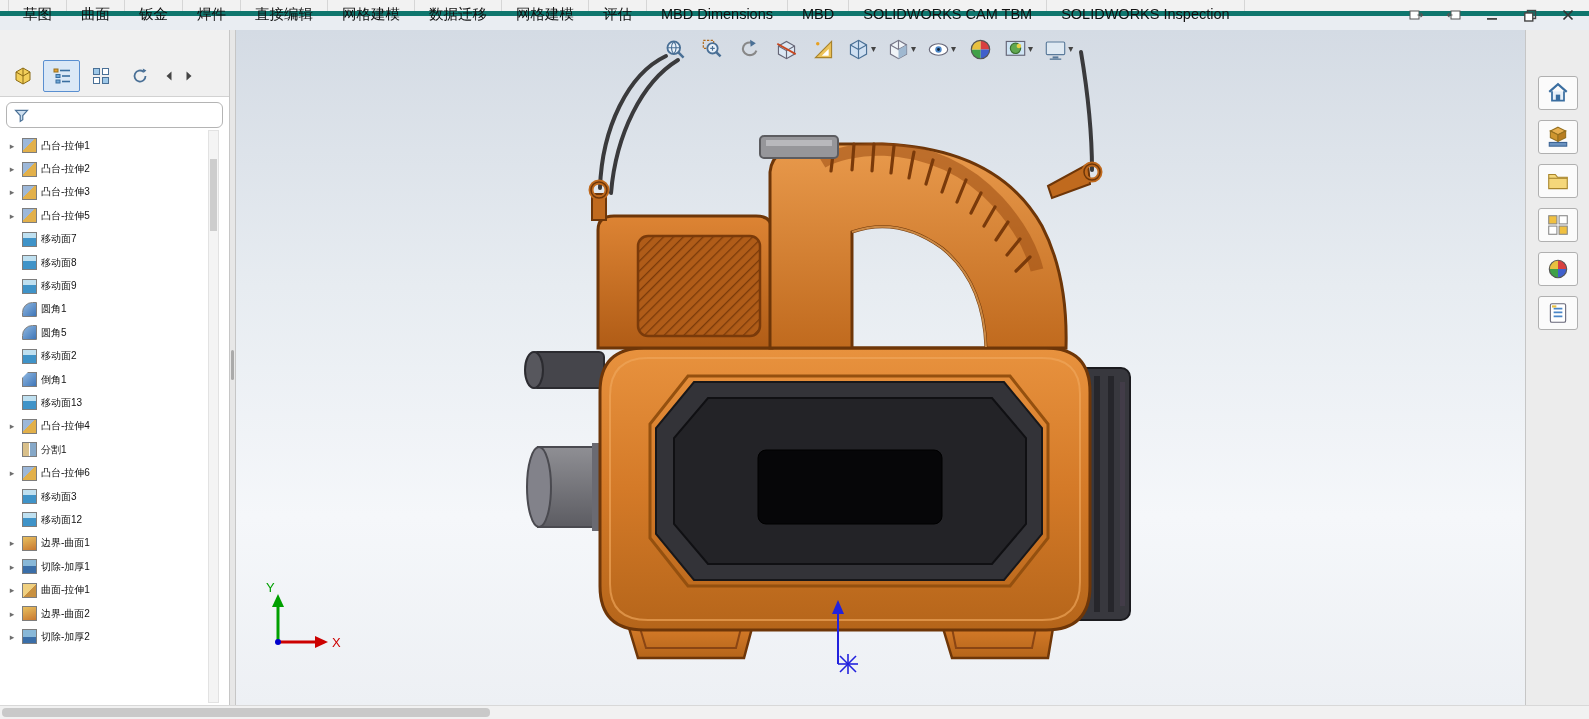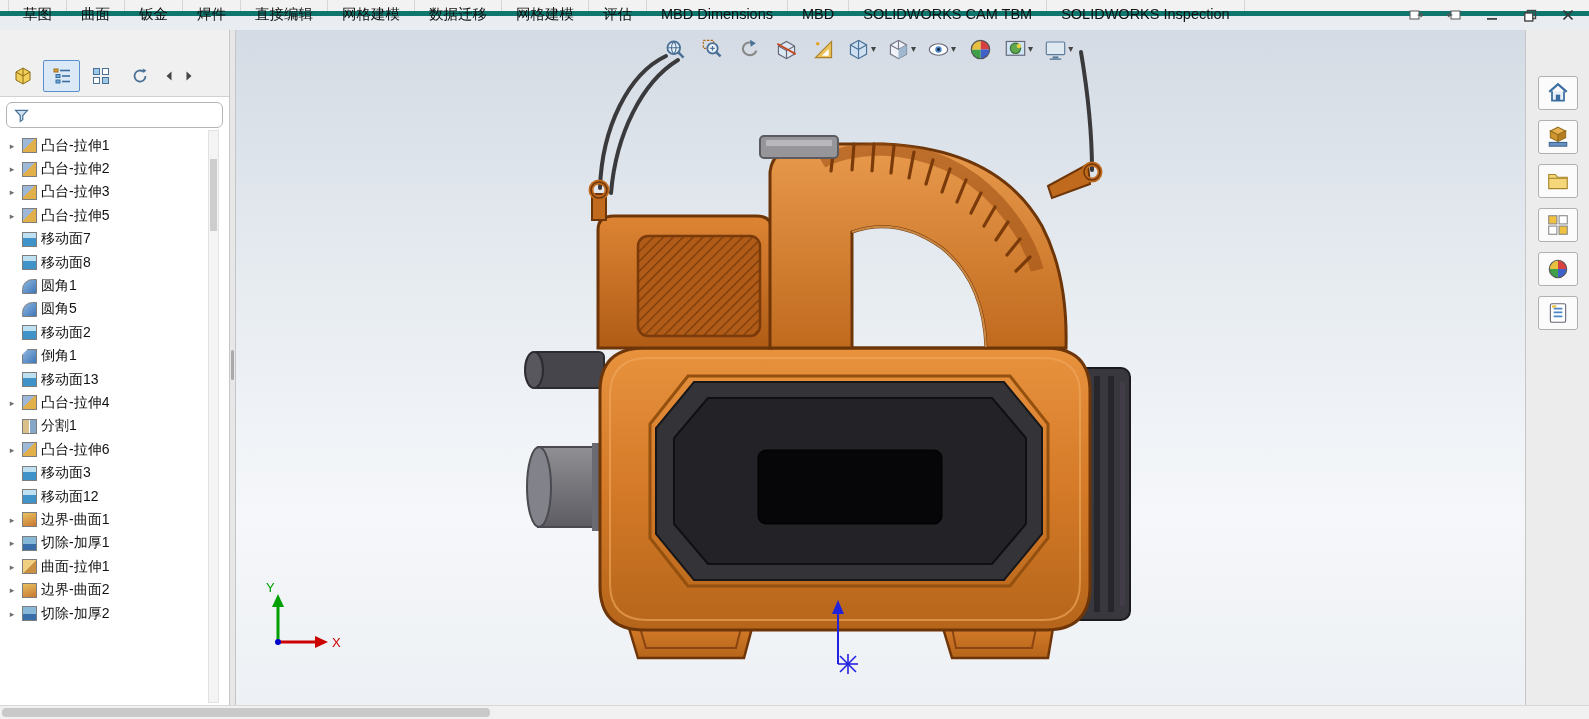--- a/index.html
+++ b/index.html
@@ -38,21 +38,21 @@
   .arrow.hidden { visibility:hidden; }
   .ficon { width:15px; height:15px; flex:0 0 15px; border:1px solid #7d7d7d; }
   .ic-extrude  { background:linear-gradient(135deg,#9db8d9 0 45%,#e2b04a 45%); }
   .ic-moveface { background:linear-gradient(180deg,#bfe0f0 0 40%,#3f93c8 40%); }
   .ic-fillet   { background:linear-gradient(135deg,#8fb7e0,#3f76b8); border-radius:70% 0 0 0; }
   .ic-chamfer  { background:linear-gradient(135deg,#8fb7e0,#3f76b8); clip-path:polygon(40% 0,100% 0,100% 100%,0 100%,0 40%); }
   .ic-split    { background:linear-gradient(90deg,#d9c08a 0 46%,#fff 46% 54%,#86a8c8 54%); }
   .ic-boundary { background:linear-gradient(160deg,#e8c060,#c87830); }
   .ic-thicken  { background:linear-gradient(180deg,#88b8d8 0 50%,#3a6ea8 50%); }
   .ic-surfext  { background:linear-gradient(135deg,#f0d080 0 50%,#c89040 50%); }
-  .tlabel { font-size:14px; }
+  .tlabel { font-size:10px; }
   .vscroll { position:absolute; right:10px; top:100px; bottom:2px; width:11px;
     background:#f4f4f4; border:1px solid #e2e2e2; }
   .vscroll .thumb { position:absolute; top:28px; left:1px; right:1px; height:72px; background:#cdcdcd; }
 
   
   .splitter { position:absolute; top:30px; left:229px; width:7px; bottom:14px;
     background:#e7e7e7; border-left:1px solid #c6c6c6; border-right:1px solid #c6c6c6; }
   .splitter .grip { position:absolute; top:320px; left:1px; width:3px; height:30px; background:#aaa; border-radius:2px; }
 
   
@@ -204,20 +204,25 @@
         </div>
         <div class="tree-row">
           <span class="arrow hidden"></span>
           <span class="ficon ic-moveface"></span>
           <span class="tlabel">移动面7</span>
         </div>
         <div class="tree-row">
           <span class="arrow hidden"></span>
           <span class="ficon ic-moveface"></span>
           <span class="tlabel">移动面8</span>
+        </div>
+        <div class="tree-row">
+          <span class="arrow hidden"></span>
+          <span class="ficon ic-moveface"></span>
+          <span class="tlabel">移动面9</span>
         </div>
         <div class="tree-row">
           <span class="arrow hidden"></span>
           <span class="ficon ic-fillet"></span>
           <span class="tlabel">圆角1</span>
         </div>
         <div class="tree-row">
           <span class="arrow hidden"></span>
           <span class="ficon ic-fillet"></span>
           <span class="tlabel">圆角5</span>

